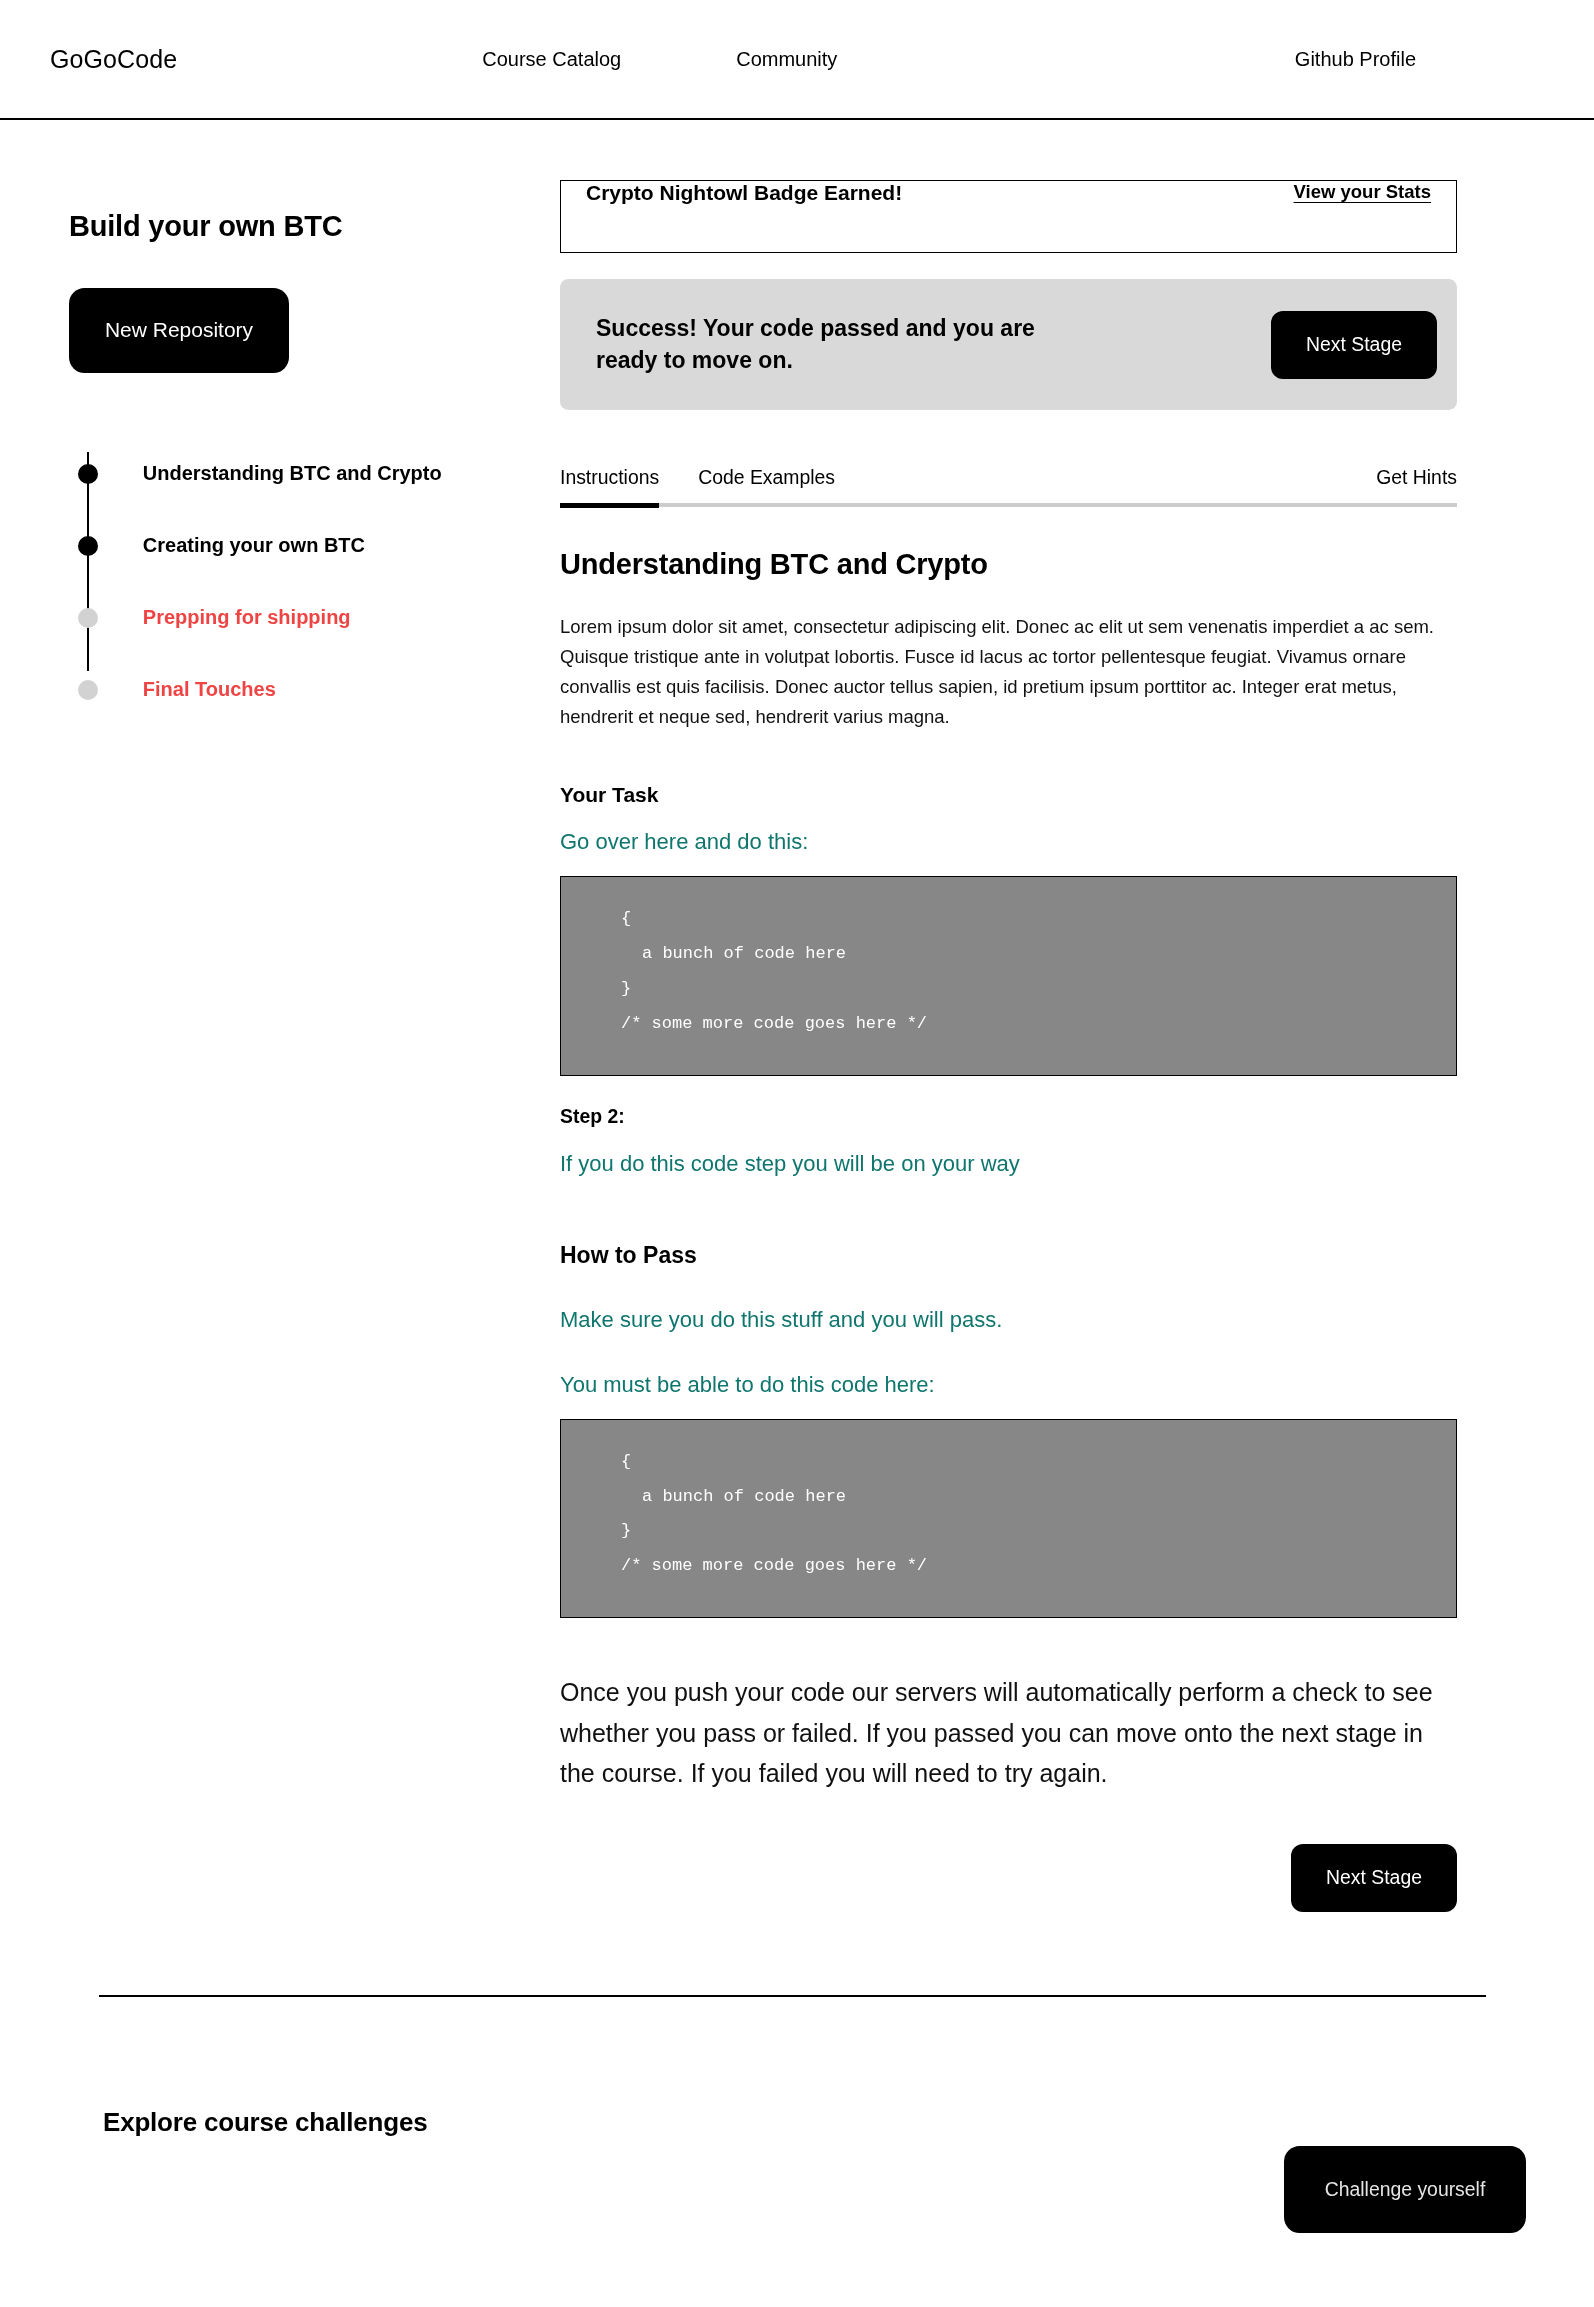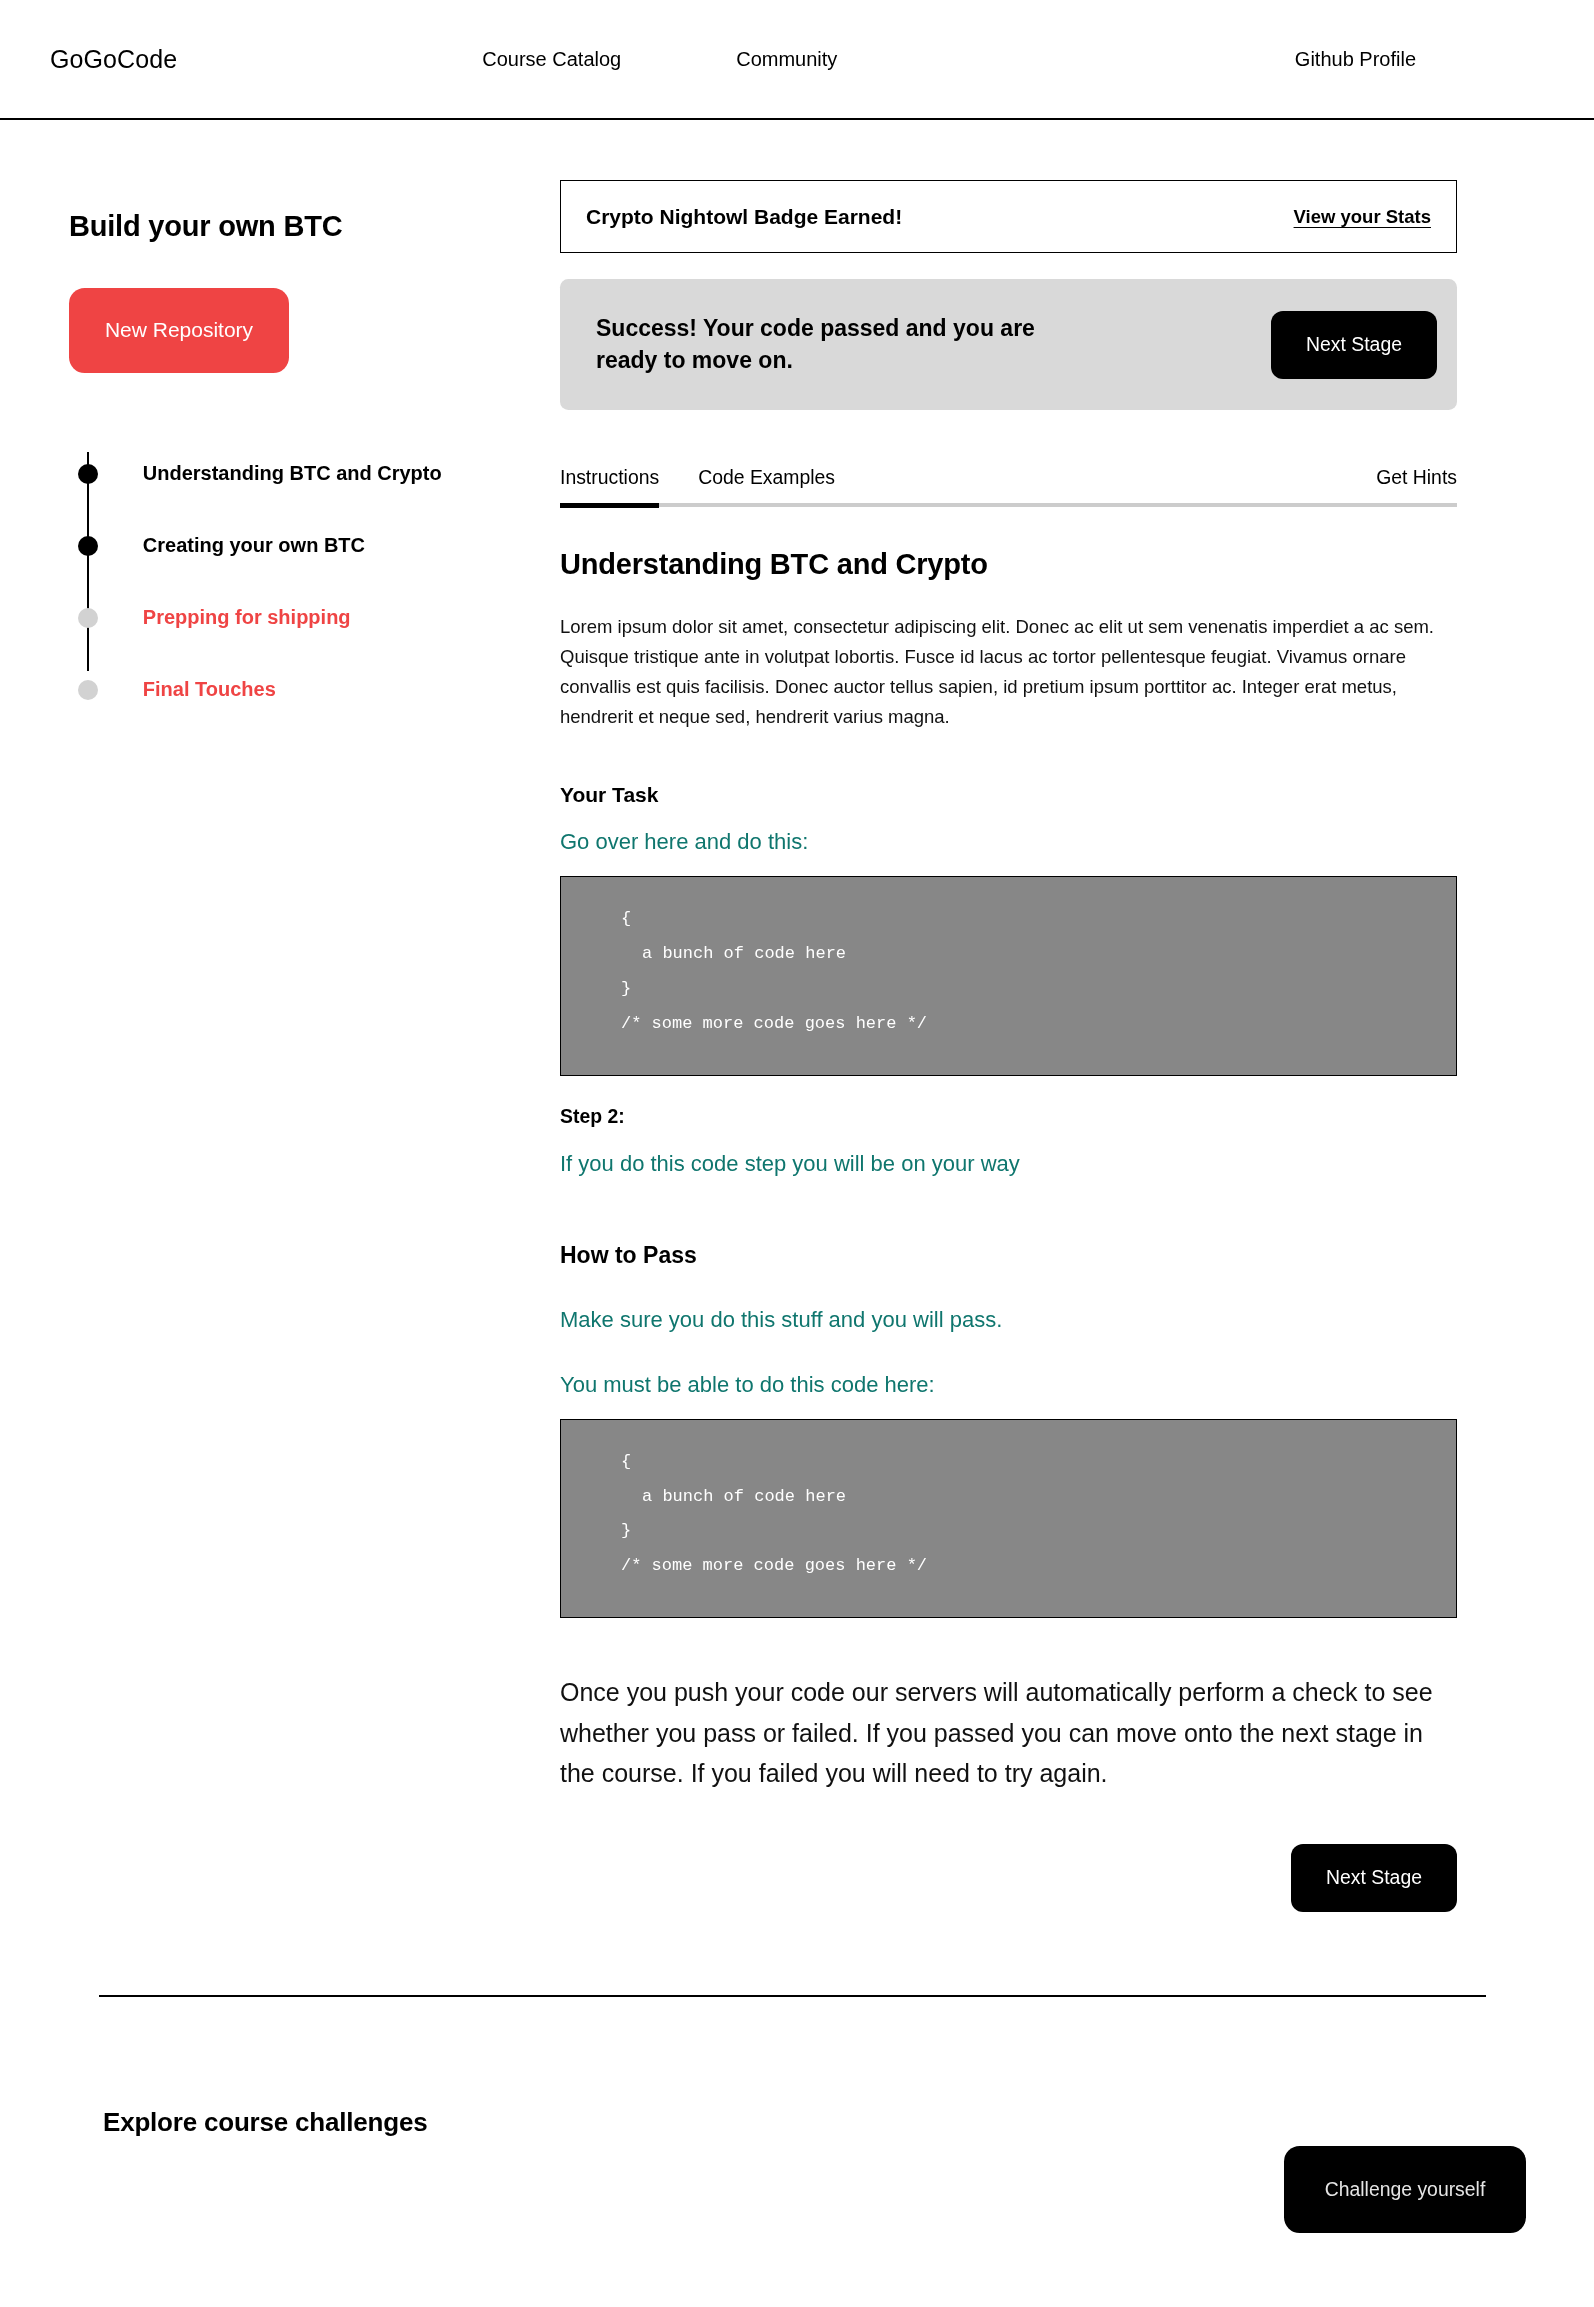--- a/index.html
+++ b/index.html
@@ -73,21 +73,21 @@
     letter-spacing: -0.2px;
     margin-bottom: 45px;
     white-space: nowrap;
   }
   .new-repo-btn {
     display: inline-flex;
     align-items: center;
     justify-content: center;
     width: 220px;
     height: 85px;
-    background: #ef4444;
+    background: #000000;
     color: #ffffff;
     border: none;
     border-radius: 15.7px;
     font-size: 21px;
     font-family: "Liberation Sans", sans-serif;
     cursor: pointer;
   }
 
   .stage-list {
     margin-top: 65px;
@@ -134,21 +134,20 @@
   .main-col {
     width: 897px;
     flex: 0 0 897px;
     padding-top: 0;
   }
 
   .badge-banner {
     height: 73px;
     border: 1.8px solid #000000;
     display: flex;
-    align-items: center;
     padding: 0 25px;
     background: #ffffff;
     margin-bottom: 26px;
     gap: 21px;
   }
   .badge-text {
     font-size: 21px;
     font-weight: bold;
     color: #000000;
   }

